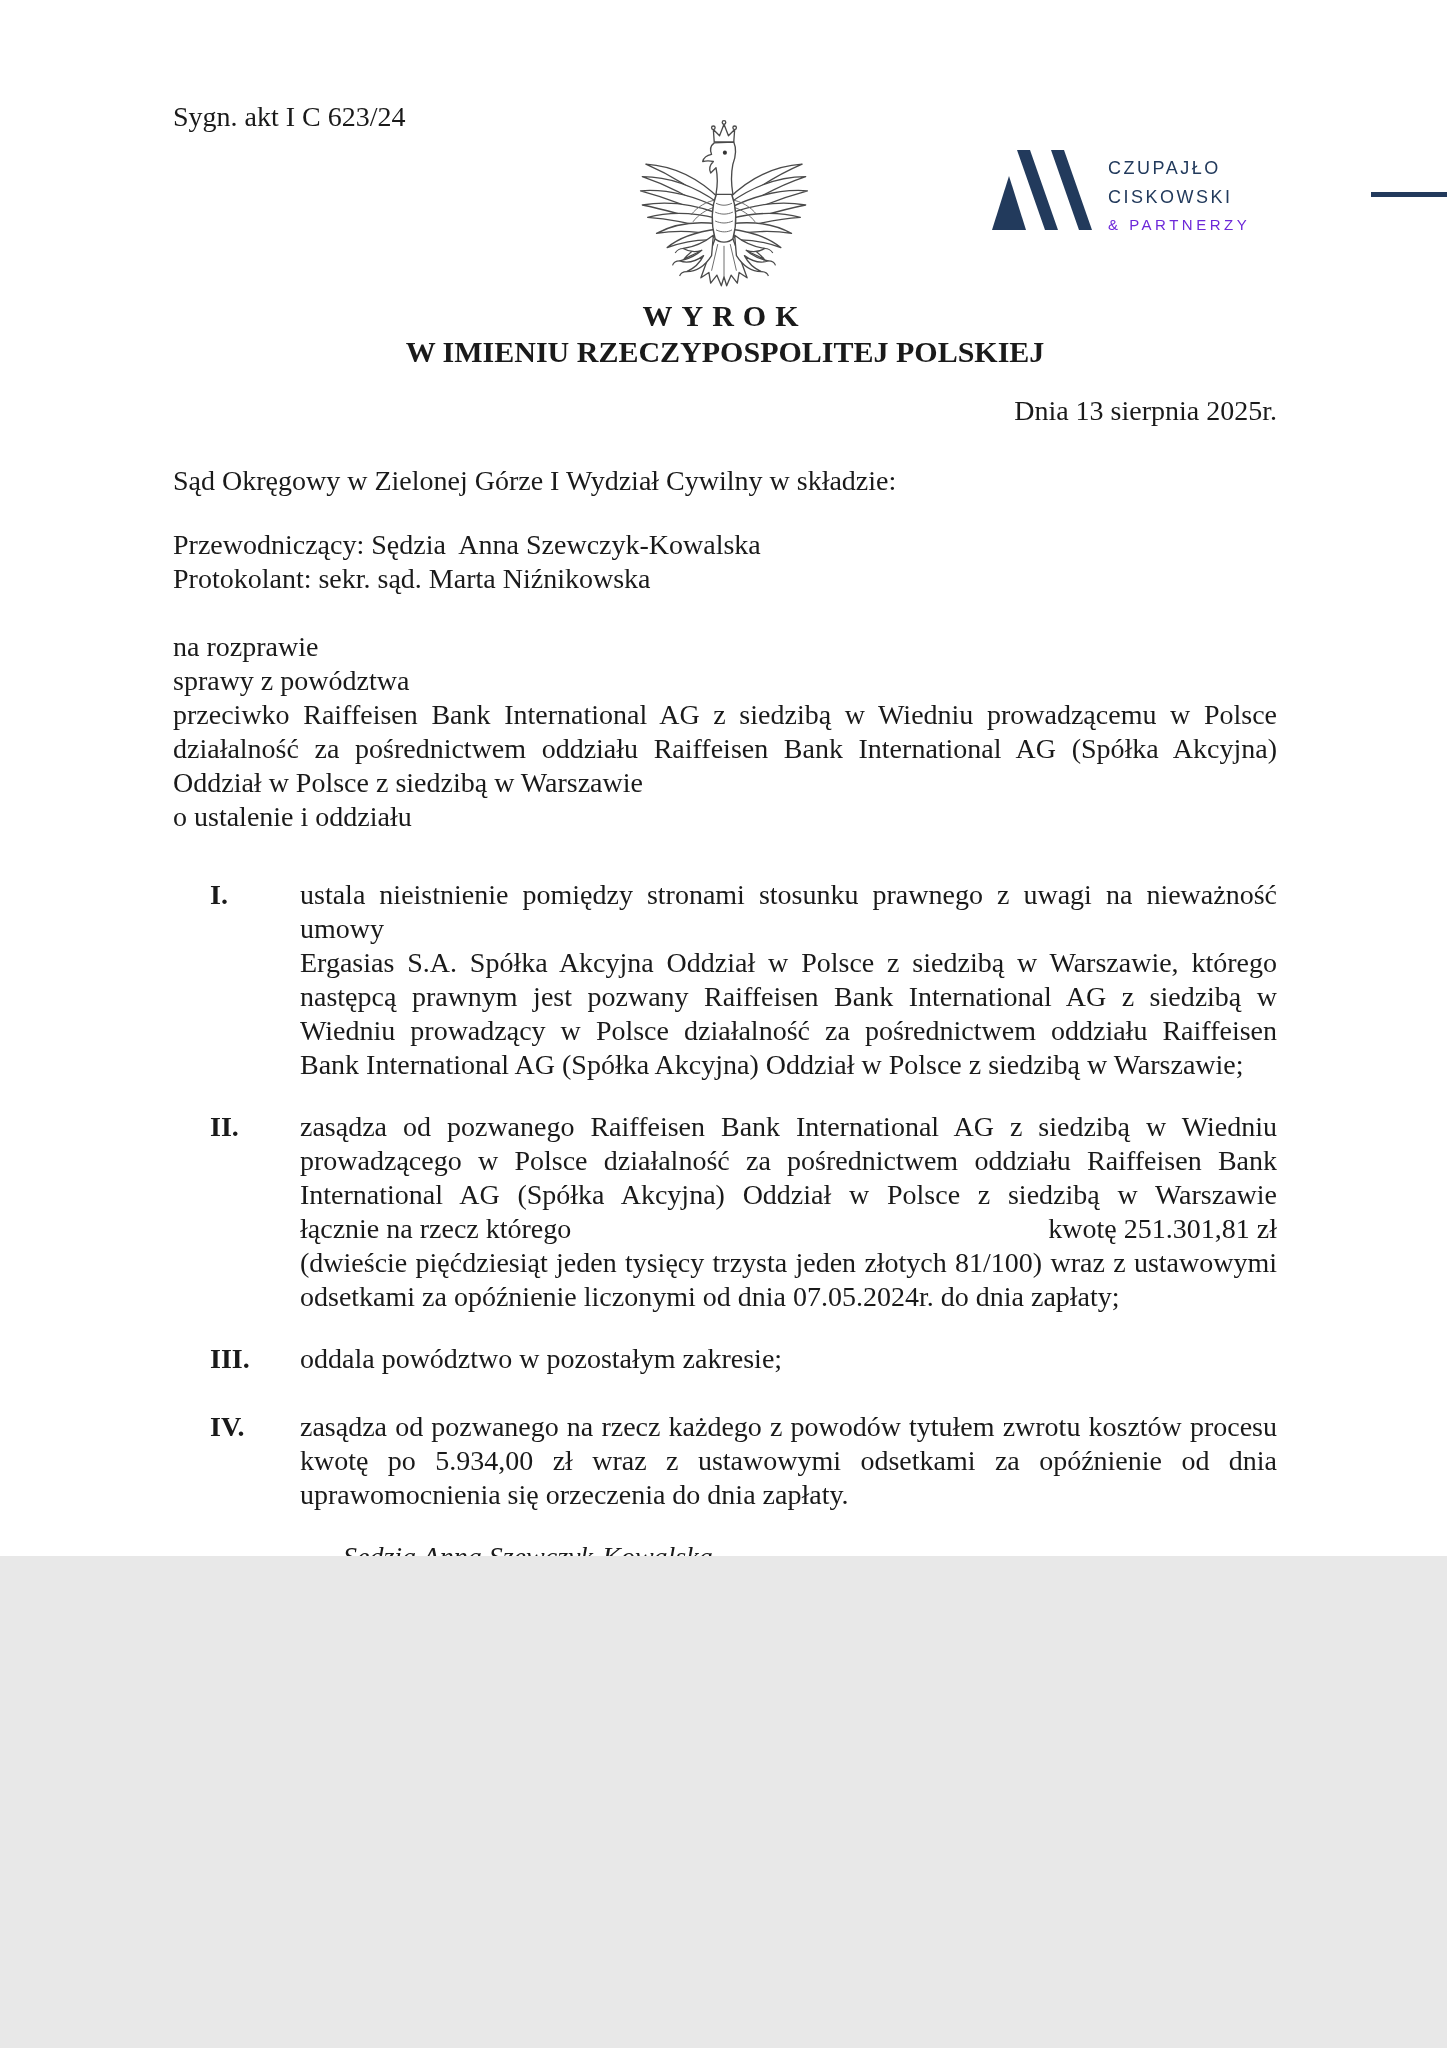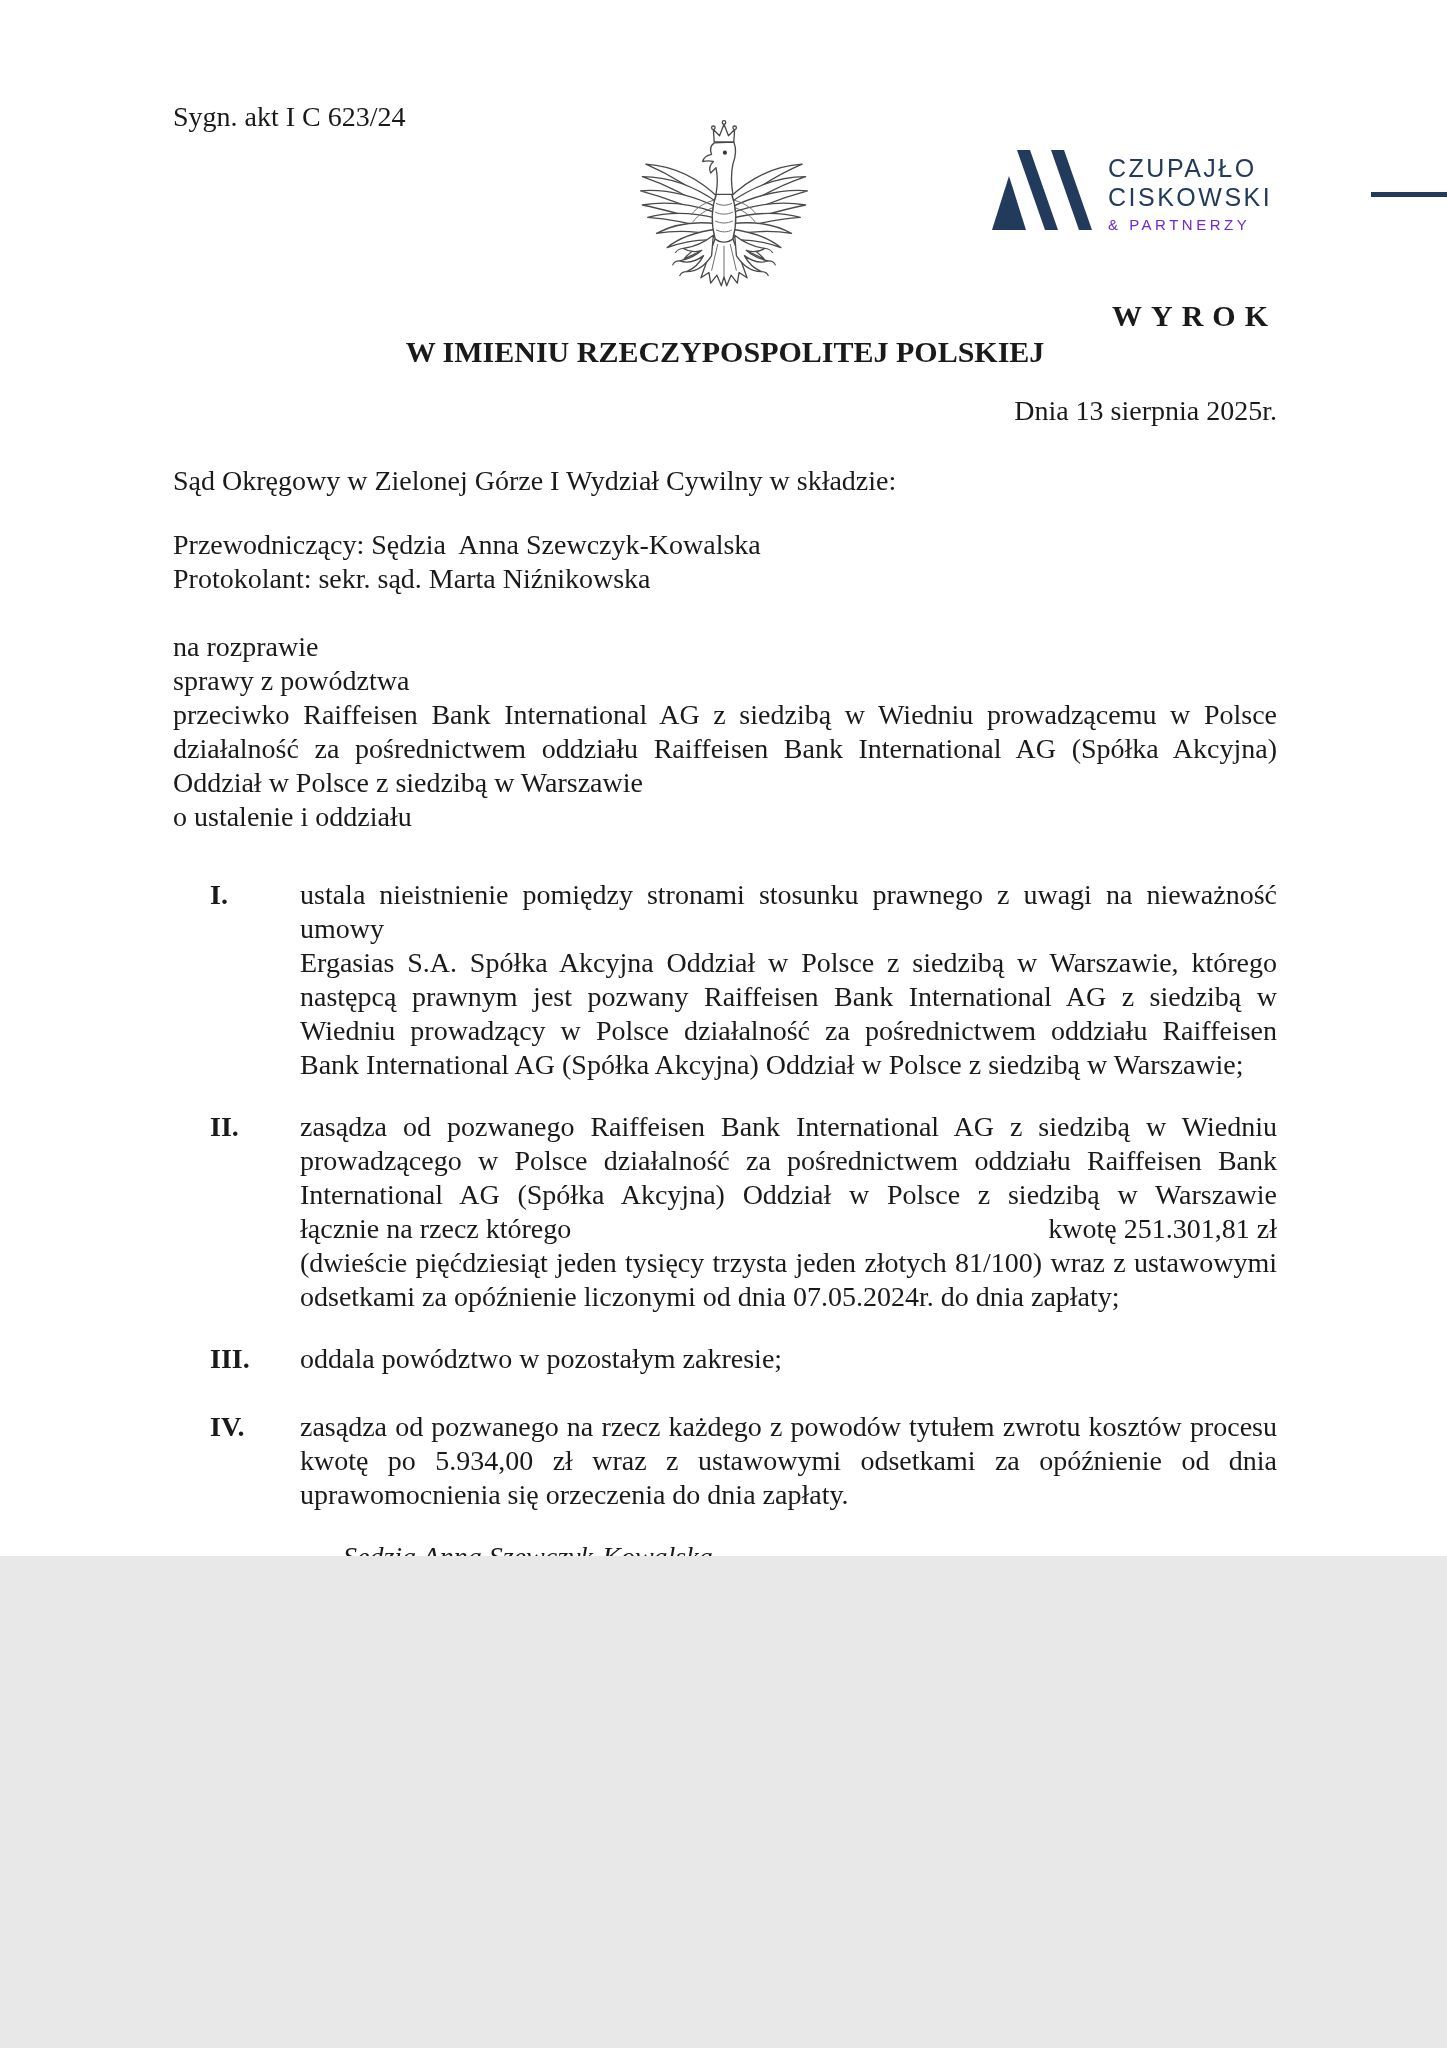--- a/index.html
+++ b/index.html
@@ -20,37 +20,37 @@
     position:absolute; top:118px; left:50%;
     transform:translateX(-50%);
   }
   .lawfirm-logo {
     position:absolute; top:150px; left:990px;
     display:flex; align-items:flex-start;
     font-family:"Liberation Sans", sans-serif;
   }
   .logo-text { margin-left:14px; padding-top:4px; }
   .logo-line1, .logo-line2 {
-    font-size:25px; line-height:29px; letter-spacing:2.5px;
+    font-size:18px; line-height:29px; letter-spacing:2.5px;
     color:#223a5c; font-weight:500;
   }
   .logo-line3 {
     margin-top:4px; font-size:15px; letter-spacing:3.5px;
     color:#6d28d9; font-weight:400;
   }
   .edge-dash {
     position:absolute; top:192px; right:0;
     width:76px; height:5px; background:#223a5c;
   }
   .content {
     position:absolute; top:298px; left:173px; right:170px;
     font-size:28px; line-height:34px;
   }
   .doc-title {
-    text-align:right; font-weight:bold; font-size:30px;
+    text-align:center; font-weight:bold; font-size:30px;
     letter-spacing:9px; line-height:36px;
   }
   .doc-subtitle {
     text-align:center; font-weight:bold; font-size:30px; line-height:36px;
   }
   .date-line { text-align:right; margin-top:24px; }
   .court-line { margin-top:36px; }
   .judge-line { margin-top:30px; white-space:pre-wrap; }
   .clerk-line { white-space:pre-wrap; }
   .hearing-block { margin-top:34px; }

